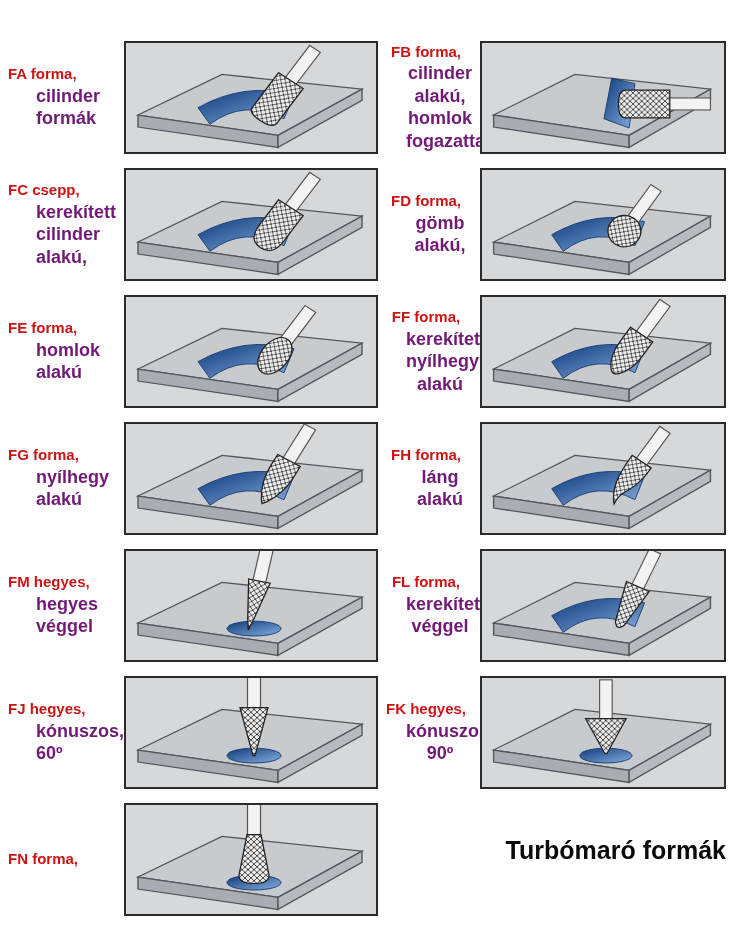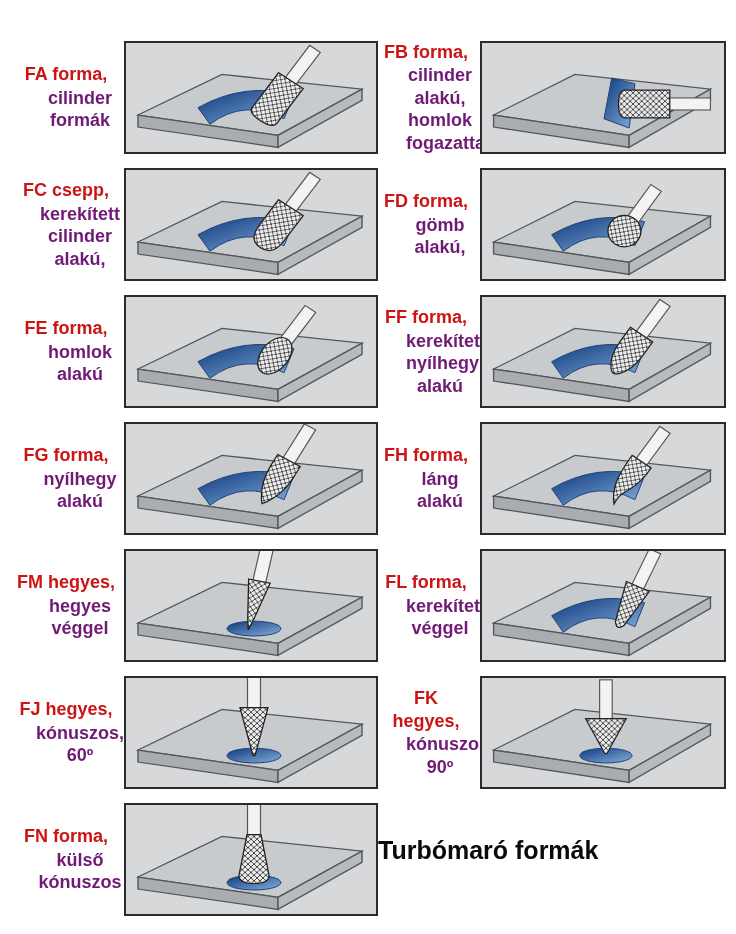--- a/index.html
+++ b/index.html
@@ -1,25 +1,25 @@
 <!DOCTYPE html>
 <html><head>
 <meta charset="utf-8">
 <style>
   html,body{margin:0;padding:0;background:#ffffff;font-family:"Liberation Sans",sans-serif;}
   .page{width:736px;height:934px;box-sizing:border-box;padding:34px 6px 0 8px;background:#fff;overflow:hidden;}
   .grid{display:grid;grid-template-columns:116px 254px 102px 246px;grid-auto-rows:127px;row-gap:0;}
   section.item{display:contents;}
-  .lbl{align-self:center;text-align:center;padding-right:0;line-height:1.25;}
+  .lbl{align-self:center;text-align:left;padding-right:0;line-height:1.25;}
   section.item:nth-of-type(even) .lbl{text-align:center;padding-right:6px;}
-  .code{color:#cc1414;font-weight:700;font-size:18px;margin-bottom:1px;}
+  .code{color:#cc1414;font-weight:700;font-size:15px;margin-bottom:1px;}
   .desc{color:#701a75;font-weight:700;font-size:18px;white-space:pre-line;margin-left:28px;}
   figure.box{margin:0;align-self:center;height:113px;border:2px solid #2b2b2b;background:#d6d8da;box-sizing:border-box;overflow:hidden;}
   .illus,.illus svg{width:100%;height:100%;display:block;}
-  .title-cell{grid-column:3 / 5;align-self:center;text-align:left;font-size:25px;font-weight:700;color:#0a0a0a;padding-bottom:18px;}
+  .title-cell{grid-column:3 / 5;align-self:center;text-align:right;font-size:25px;font-weight:700;color:#0a0a0a;padding-bottom:18px;}
   .hiddefs{position:absolute;width:0;height:0;}
 </style>
 </head>
 <body>
 
 <svg class="hiddefs" aria-hidden="true">
   <defs>
     <pattern id="hatch" width="6" height="6" patternUnits="userSpaceOnUse">
       <rect width="6" height="6" fill="#ececec"></rect>
       <path d="M0,6 L6,0 M0,0 L6,6" stroke="#444" stroke-width="1"></path>
@@ -306,22 +306,20 @@
                 <path d="M-21,-14 L21,-14 L1,24 L-1,24 Z" fill="url(#hatch)" stroke="#222" stroke-width="1.3"></path>
               </g>
             </svg>
           </div>
         </figure>
     </section>
 
     <section class="item">
       <div class="lbl">
         <div class="code">FN forma,</div>
-        <div class="desc">külső
-kónuszos</div>
       </div>
       <figure class="box">
           <div class="illus">
             <svg viewBox="0 0 250 118" preserveAspectRatio="none">
     <rect x="0" y="0" width="250" height="118" fill="#d6d8da"></rect>
     <polygon points="12,78 96,34 236,50 152,100" fill="#c7cbce" stroke="#53565a" stroke-width="1.4"></polygon>
     <polygon points="12,78 152,100 152,113 12,91" fill="#a9adb2" stroke="#53565a" stroke-width="1.4"></polygon>
     <polygon points="152,100 236,50 236,62 152,113" fill="#b7bbbf" stroke="#53565a" stroke-width="1.4"></polygon>
     <ellipse cx="128" cy="84" rx="27" ry="8" fill="url(#blueg)" stroke="#1d3f74" stroke-width="1"></ellipse>
               <g transform="translate(128,58) rotate(0)">

